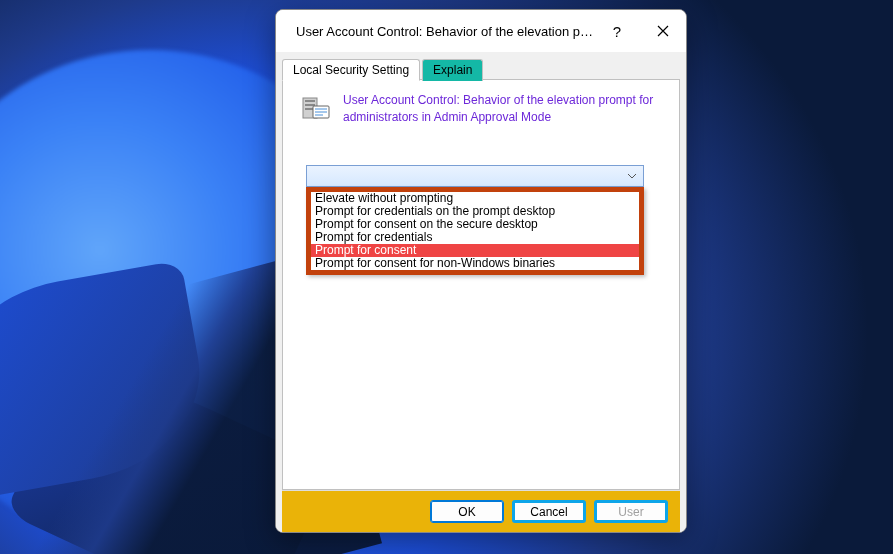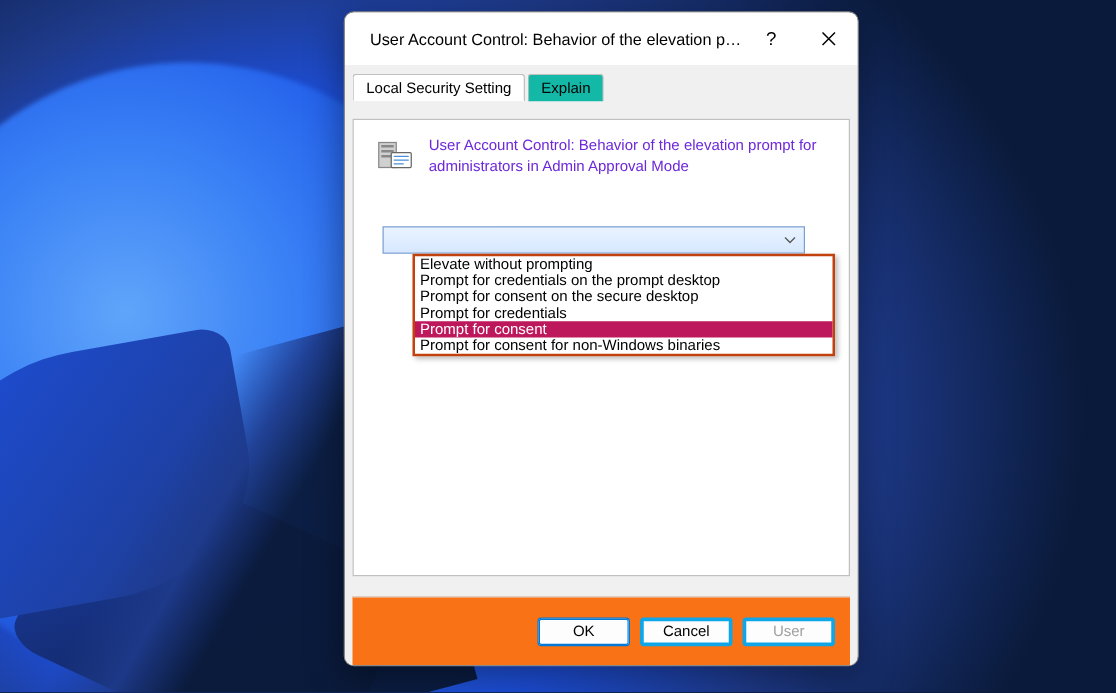--- a/index.html
+++ b/index.html
@@ -87,21 +87,20 @@
     }
     .titlebar-btn svg { width: 12px; height: 12px; }
     .titlebar-btn.help { font-size: 15px; }
 
     .body {
       flex: 1;
       background: #f0f0f0;
       padding: 6px 6px 0 6px;
       display: flex;
       flex-direction: column;
-      gap: 16px;
     }
     .tabs {
       display: flex;
       gap: 2px;
       position: relative;
       z-index: 2;
     }
     .tab {
       padding: 3px 10px;
       border: 1px solid #c0c0c0;
@@ -157,41 +156,40 @@
       justify-content: flex-end;
       padding: 0 6px;
       cursor: pointer;
     }
     .combo svg { width: 10px; height: 6px; }
     .dropdown {
       position: absolute;
       top: 22px;
       left: 0;
       width: 100%;
-      border: 2px solid #c2410c;
+      border: 5px solid #c2410c;
       background: #fff;
       box-shadow: 2px 2px 4px rgba(0,0,0,0.25);
-      margin-left: 24px;
     }
     .dropdown-item {
       padding: 0 4px;
       height: 13px;
       line-height: 13px;
       font-size: 12px;
       white-space: nowrap;
       cursor: pointer;
     }
     .dropdown-item.selected {
-      background: #be185d;
+      background: #ef4444;
       color: #fff;
     }
 
     .footer {
-      height: 55px;
-      background: #f97316;
+      height: 42px;
+      background: #eab308;
       display: flex;
       align-items: center;
       justify-content: flex-end;
       gap: 8px;
       padding: 0 12px;
       border-top: 1px solid #ddd;
     }
     .btn {
       width: 74px;
       height: 23px;

